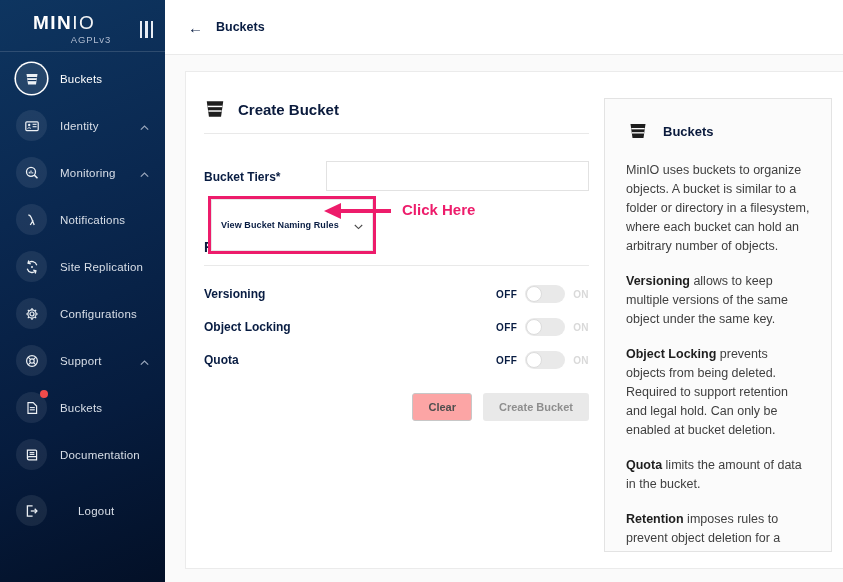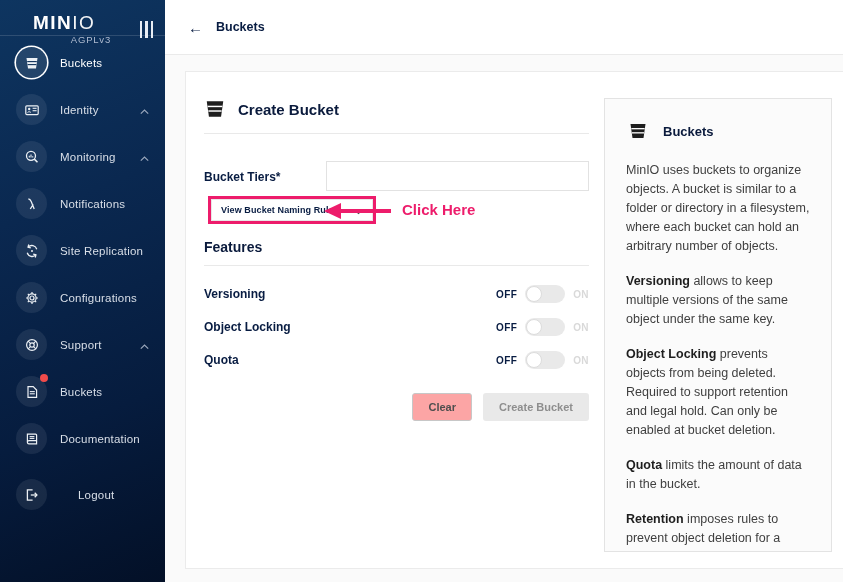--- a/index.html
+++ b/index.html
@@ -4,21 +4,21 @@
 <style>
   * { margin:0; padding:0; box-sizing:border-box; }
   html,body { width:843px; height:582px; overflow:hidden; background:#FAFAFA;
     font-family:"Liberation Sans", sans-serif; }
   .app { display:flex; width:843px; height:582px; }
 
   
   .sidebar { width:165px; height:582px; flex:0 0 165px;
     background:linear-gradient(158deg,#0E3560 0%,#0A2850 35%,#061C3E 70%,#031027 100%);
     display:flex; flex-direction:column; position:relative; }
-  .sb-header { height:36px; border-bottom:1px solid rgba(255,255,255,0.14);
+  .sb-header { height:52px; border-bottom:1px solid rgba(255,255,255,0.14);
     position:relative; padding:13px 0 0 33px; }
   .logo { color:#FFF; font-size:19px; letter-spacing:1.5px; line-height:20px; }
   .logo .lb { font-weight:800; }
   .logo .ll { font-weight:300; opacity:0.95; }
   .logo-sub { width:78px; text-align:right; font-size:9.5px; color:#AEBBD0;
     letter-spacing:0.8px; margin-top:1px; }
   .hamburger { position:absolute; right:12px; top:21px; display:flex; gap:3px; cursor:pointer; }
   .hamburger i { display:block; width:2.5px; height:17px; background:#E8EDF4; }
   .sb-nav { flex:1; display:flex; flex-direction:column; padding-top:3px; }
   .sb-item { height:47px; display:flex; align-items:center; padding-left:16px;
@@ -52,21 +52,21 @@
   .divider { border-bottom:1px solid #E9E9E9; }
   .d1 { margin-top:13px; }
   .field-row { margin-top:27px; display:flex; }
   .field-label { width:122px; font-size:12px; font-weight:700; color:#081C42; padding-top:9px; }
   .field-input { flex:1; height:30px; border:1px solid #E2E2E2; background:#FFF;
     font-size:12px; padding:0 8px; color:#333; outline:none; }
   .naming-row { margin-top:5px; height:30px; position:relative; }
   .annot-box { position:absolute; left:4px; top:0; border:3px solid #ED1C6B;
     display:inline-flex; padding:0; }
   .naming-btn { background:#FFF; border:1px solid #E7E7E7; display:flex;
-    align-items:flex-end; gap:15px; padding:5px 9px; cursor:pointer;
+    align-items:flex-end; gap:15px; padding:20px 9px; cursor:pointer;
     font-size:9px; font-weight:700; color:#081C42; letter-spacing:0.1px;
     font-family:"Liberation Sans", sans-serif; }
   .arrow-head { position:absolute; left:120px; top:7px; width:0; height:0;
     border-top:8px solid transparent; border-bottom:8px solid transparent;
     border-right:17px solid #ED1C6B; }
   .arrow-line { position:absolute; left:136px; top:13px; width:51px; height:4px;
     background:#ED1C6B; }
   .click-here { position:absolute; left:198px; top:5px; font-size:15px;
     font-weight:700; color:#ED1C6B; }
   .features-h { margin-top:13px; font-size:14px; font-weight:700; color:#0A1A3C; }

